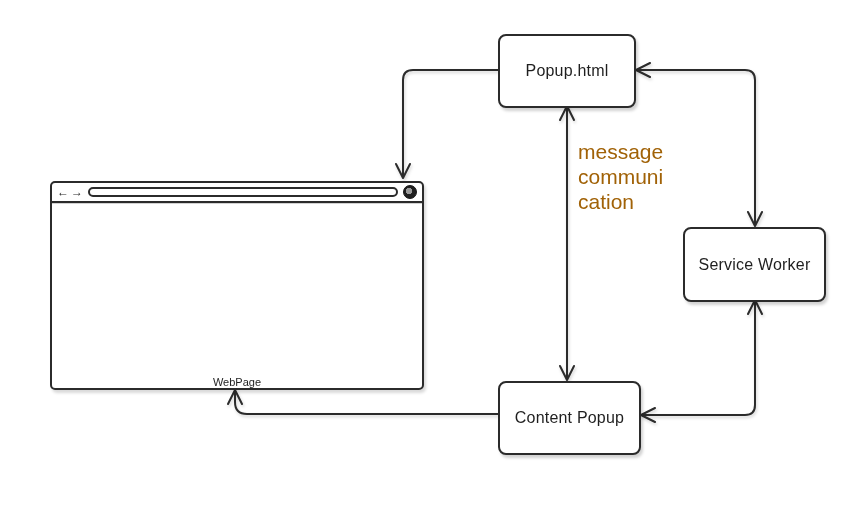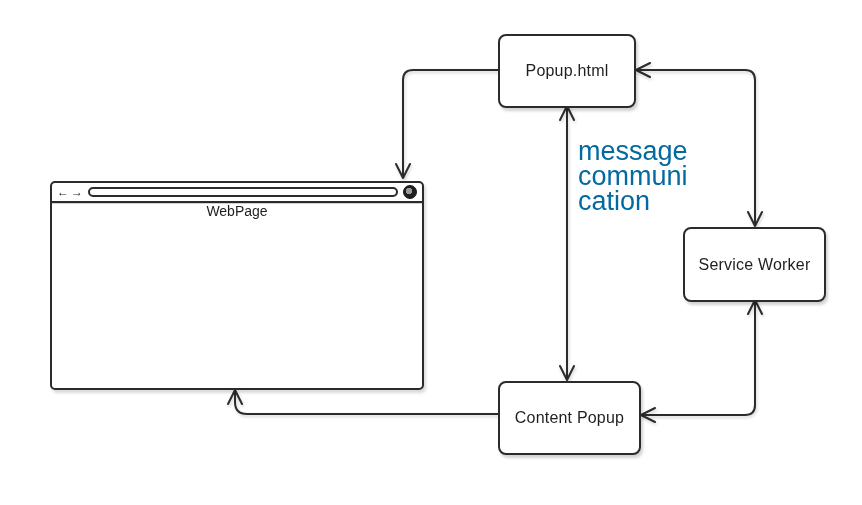--- a/index.html
+++ b/index.html
@@ -32,24 +32,24 @@
   .nav-arrows{display:flex;gap:2px;font-size:12px;font-weight:700;line-height:1;color:#1f1f1f;}
   .url-bar{
     flex:1;height:10px;border:2px solid #2b2b2b;border-radius:7px;background:#ffffff;
     box-sizing:border-box;
   }
   .ext-icon{
     width:14px;height:14px;border-radius:50%;flex:0 0 14px;
     background:radial-gradient(circle at 42% 42%, #9a9a9a 0 3px, #1f1f1f 3.5px);
     border:1px solid #111;box-sizing:border-box;
   }
-  .browser-body{flex:1;display:flex;align-items:flex-start;justify-content:center;font-size:14px;}
+  .browser-body{flex:1;display:flex;align-items:flex-end;justify-content:center;font-size:11px;}
   .edge-label{
-    position:absolute;left:578px;top:139px;font-size:27px;line-height:25px;
-    white-space:pre-line;color:#0369a1;
+    position:absolute;left:578px;top:139px;font-size:21px;line-height:25px;
+    white-space:pre-line;color:#a16207;
   }
 </style>
 </head>
 <body>
 
 <div class="canvas">
 
   <svg class="edges-svg" viewBox="0 0 862 505">
     <g style="filter:drop-shadow(1.5px 2px 1.5px rgba(0,0,0,0.18));">
 

